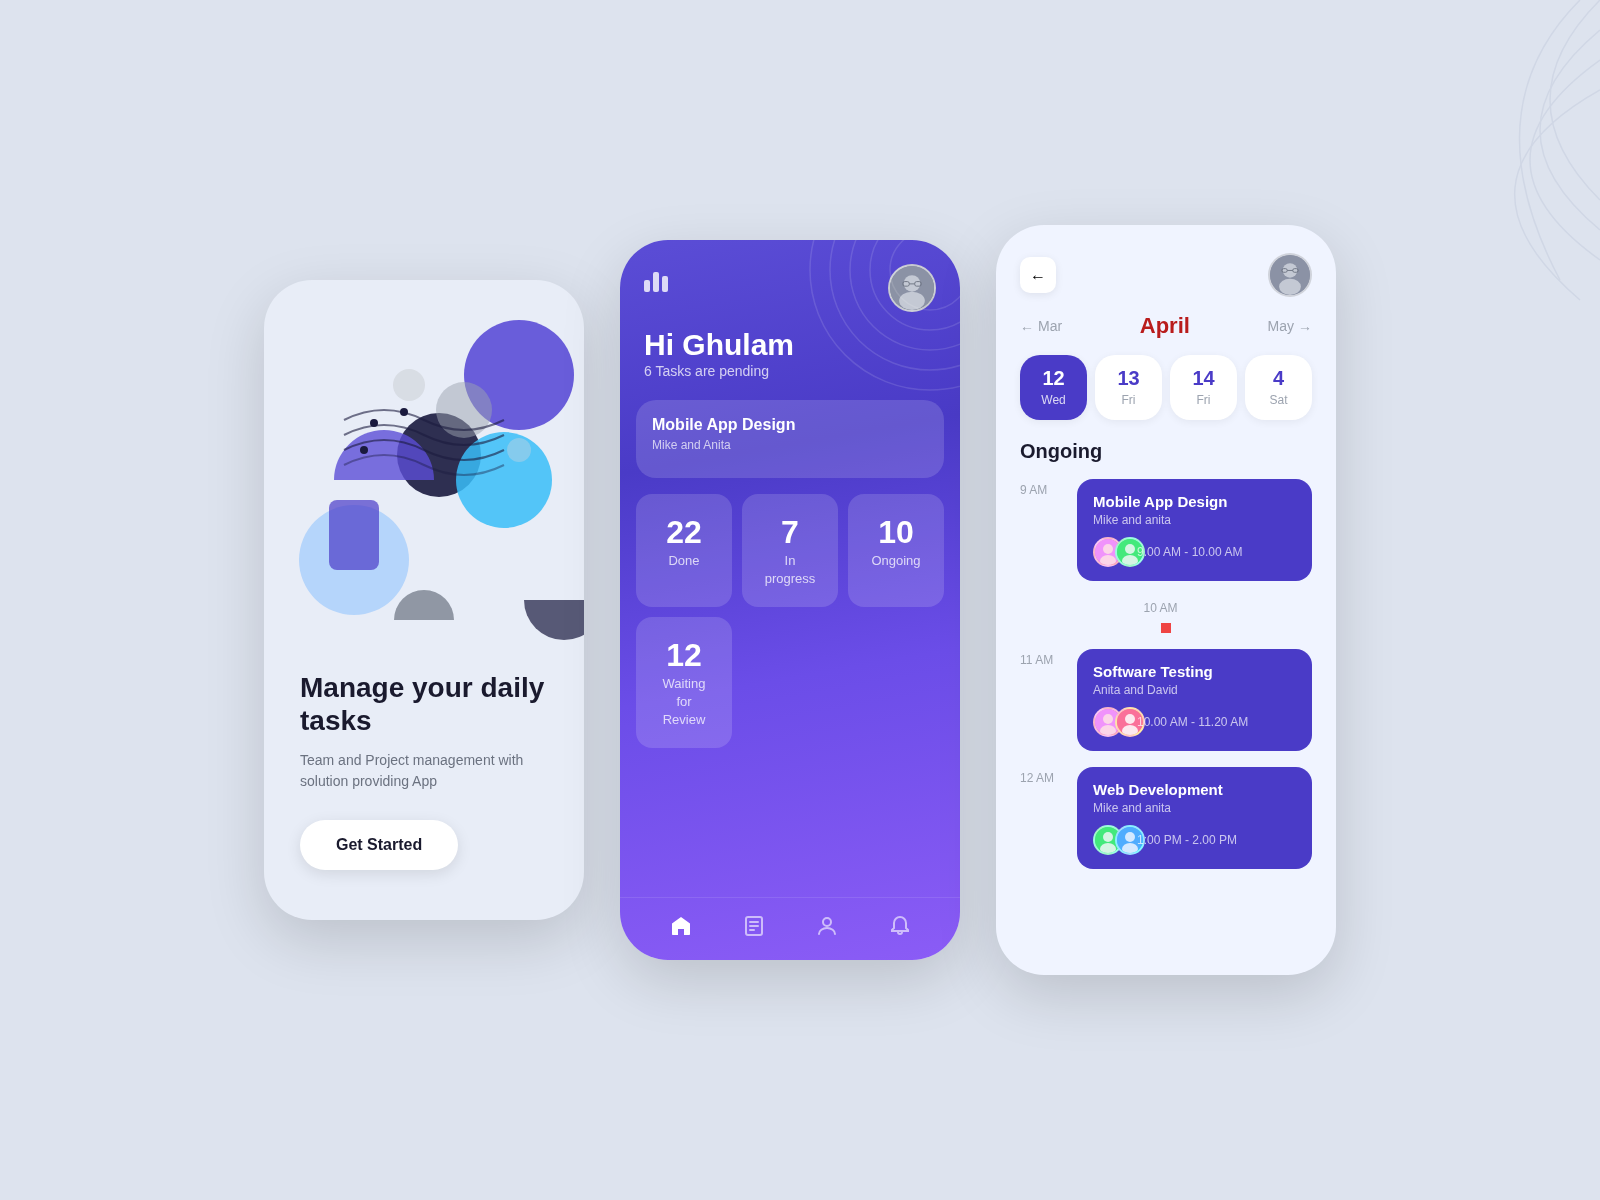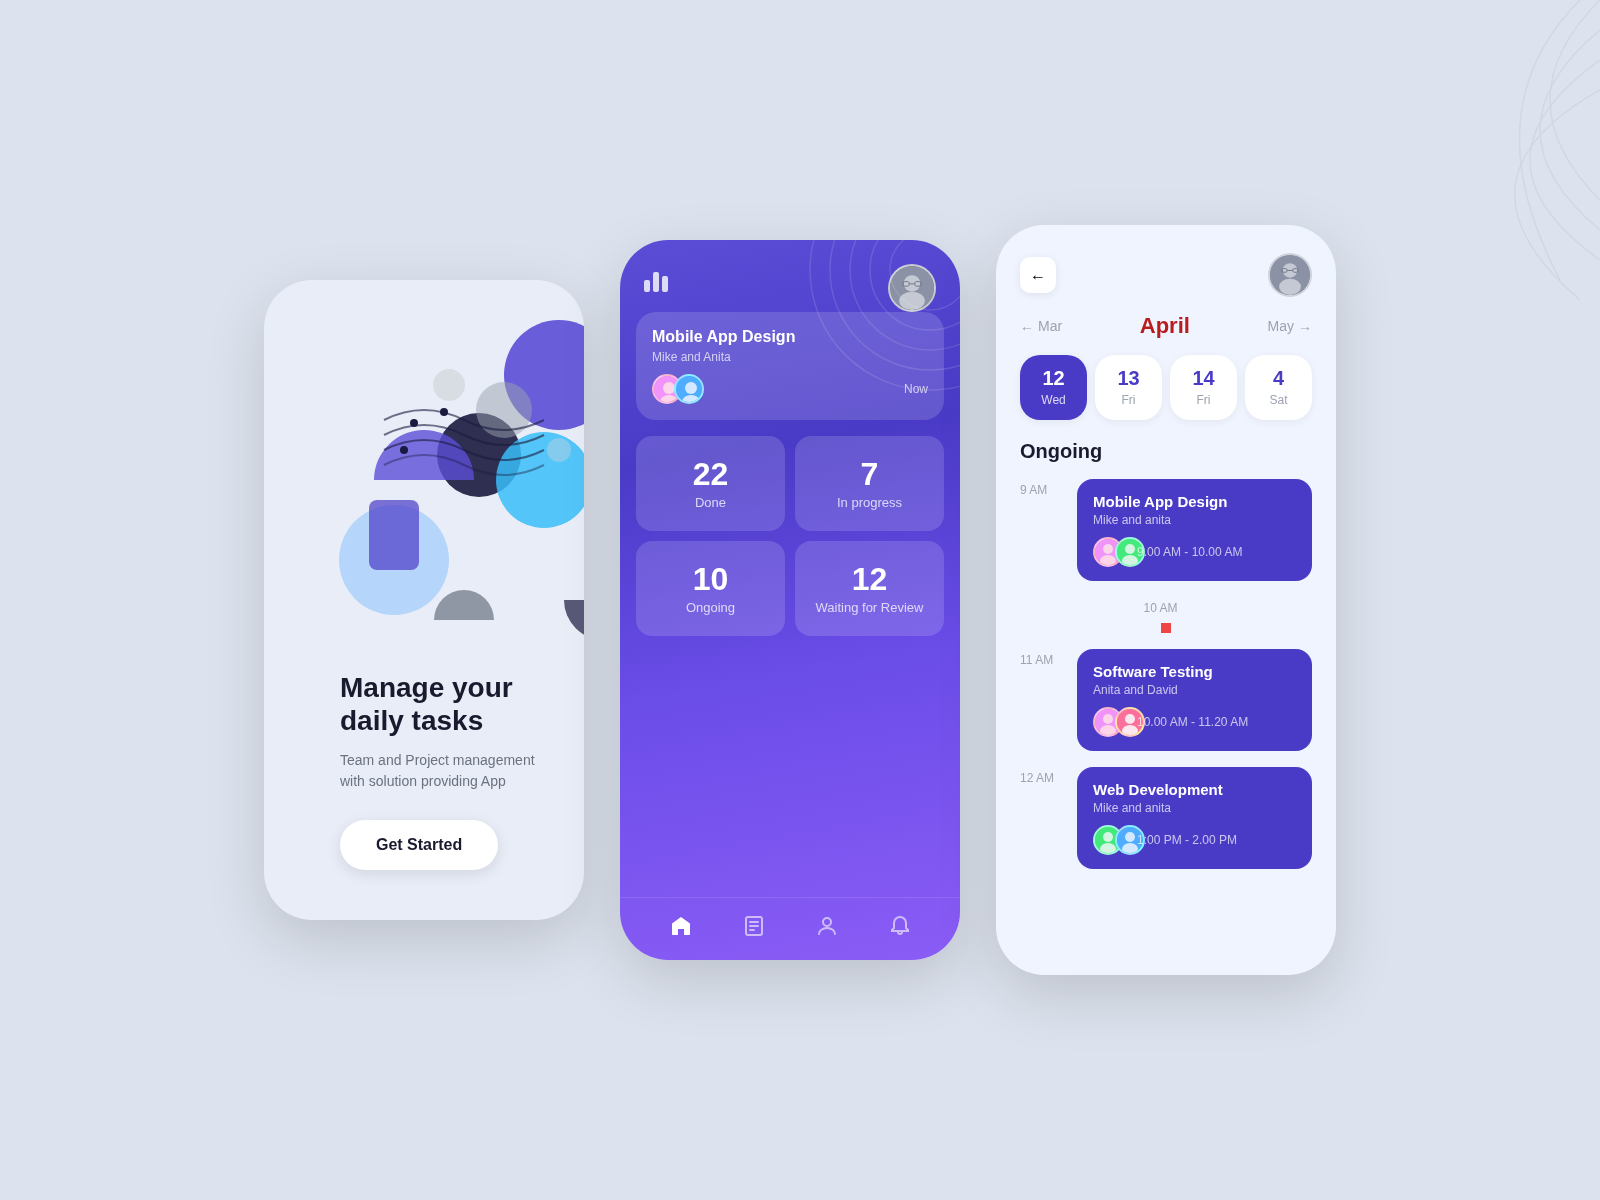--- a/index.html
+++ b/index.html
@@ -32,21 +32,20 @@
       position: relative;
       z-index: 1;
     }
 
     
     .phone {
       border-radius: 48px;
       overflow: hidden;
       position: relative;
       box-shadow: 0 20px 60px rgba(0,0,0,0.15);
-      padding-left: 40px;
     }
 
     .phone-1 {
       width: 320px;
       height: 640px;
       background: #e8edf7;
       display: flex;
       flex-direction: column;
       align-items: center;
       justify-content: space-between;
@@ -201,21 +200,21 @@
       background: #5ce8d4;
       border-radius: 50%;
       display: flex;
       align-items: center;
       justify-content: center;
       font-size: 16px;
     }
 
     .stats-grid {
       display: grid;
-      grid-template-columns: 1fr 1fr;
+      grid-template-columns: 1fr 1fr 1fr;
       gap: 10px;
     }
 
     .stat-card {
       background: rgba(255,255,255,0.15);
       border-radius: 16px;
       padding: 20px;
       text-align: center;
     }
 
@@ -515,45 +514,30 @@
           <circle cx="24" cy="19" r="9" fill="#c4c9d4"></circle>
           <ellipse cx="24" cy="38" rx="14" ry="10" fill="#c4c9d4"></ellipse>
 
           <rect x="14" y="17" width="7" height="5" rx="2" fill="none" stroke="#6b7280" stroke-width="1"></rect>
           <rect x="27" y="17" width="7" height="5" rx="2" fill="none" stroke="#6b7280" stroke-width="1"></rect>
           <line x1="21" y1="19.5" x2="27" y2="19.5" stroke="#6b7280" stroke-width="1"></line>
         </svg>
       </div>
     </div>
 
+    <div class="phone-2-greeting">
+      <span class="greeting-name">Hi Ghulam</span>
+      <span class="greeting-sub">6 Tasks are pending</span>
+    </div>
 
     <div class="phone-2-body">
 
       <div class="task-card">
         <div class="task-card-title">Mobile App Design</div>
         <div class="task-card-sub">Mike and Anita</div>
-        <div class="task-card-footer">
-          <div class="avatars">
-            <div class="avatar-circle female1">
-              <svg width="30" height="30" viewBox="0 0 30 30">
-                <circle cx="15" cy="15" r="15" fill="#f093fb"></circle>
-                <circle cx="15" cy="12" r="6" fill="#fcd5e8"></circle>
-                <ellipse cx="15" cy="26" rx="9" ry="7" fill="#fcd5e8"></ellipse>
-              </svg>
-            </div>
-            <div class="avatar-circle male1">
-              <svg width="30" height="30" viewBox="0 0 30 30">
-                <circle cx="15" cy="15" r="15" fill="#4facfe"></circle>
-                <circle cx="15" cy="12" r="6" fill="#d4e9ff"></circle>
-                <ellipse cx="15" cy="26" rx="9" ry="7" fill="#d4e9ff"></ellipse>
-              </svg>
-            </div>
-          </div>
-          <span class="task-time">Now</span>
-        </div>
       </div>
 
 
       <div class="stats-grid">
         <div class="stat-card">
           <span class="stat-number">22</span>
           <span class="stat-label">Done</span>
         </div>
         <div class="stat-card">
           <span class="stat-number">7</span>

